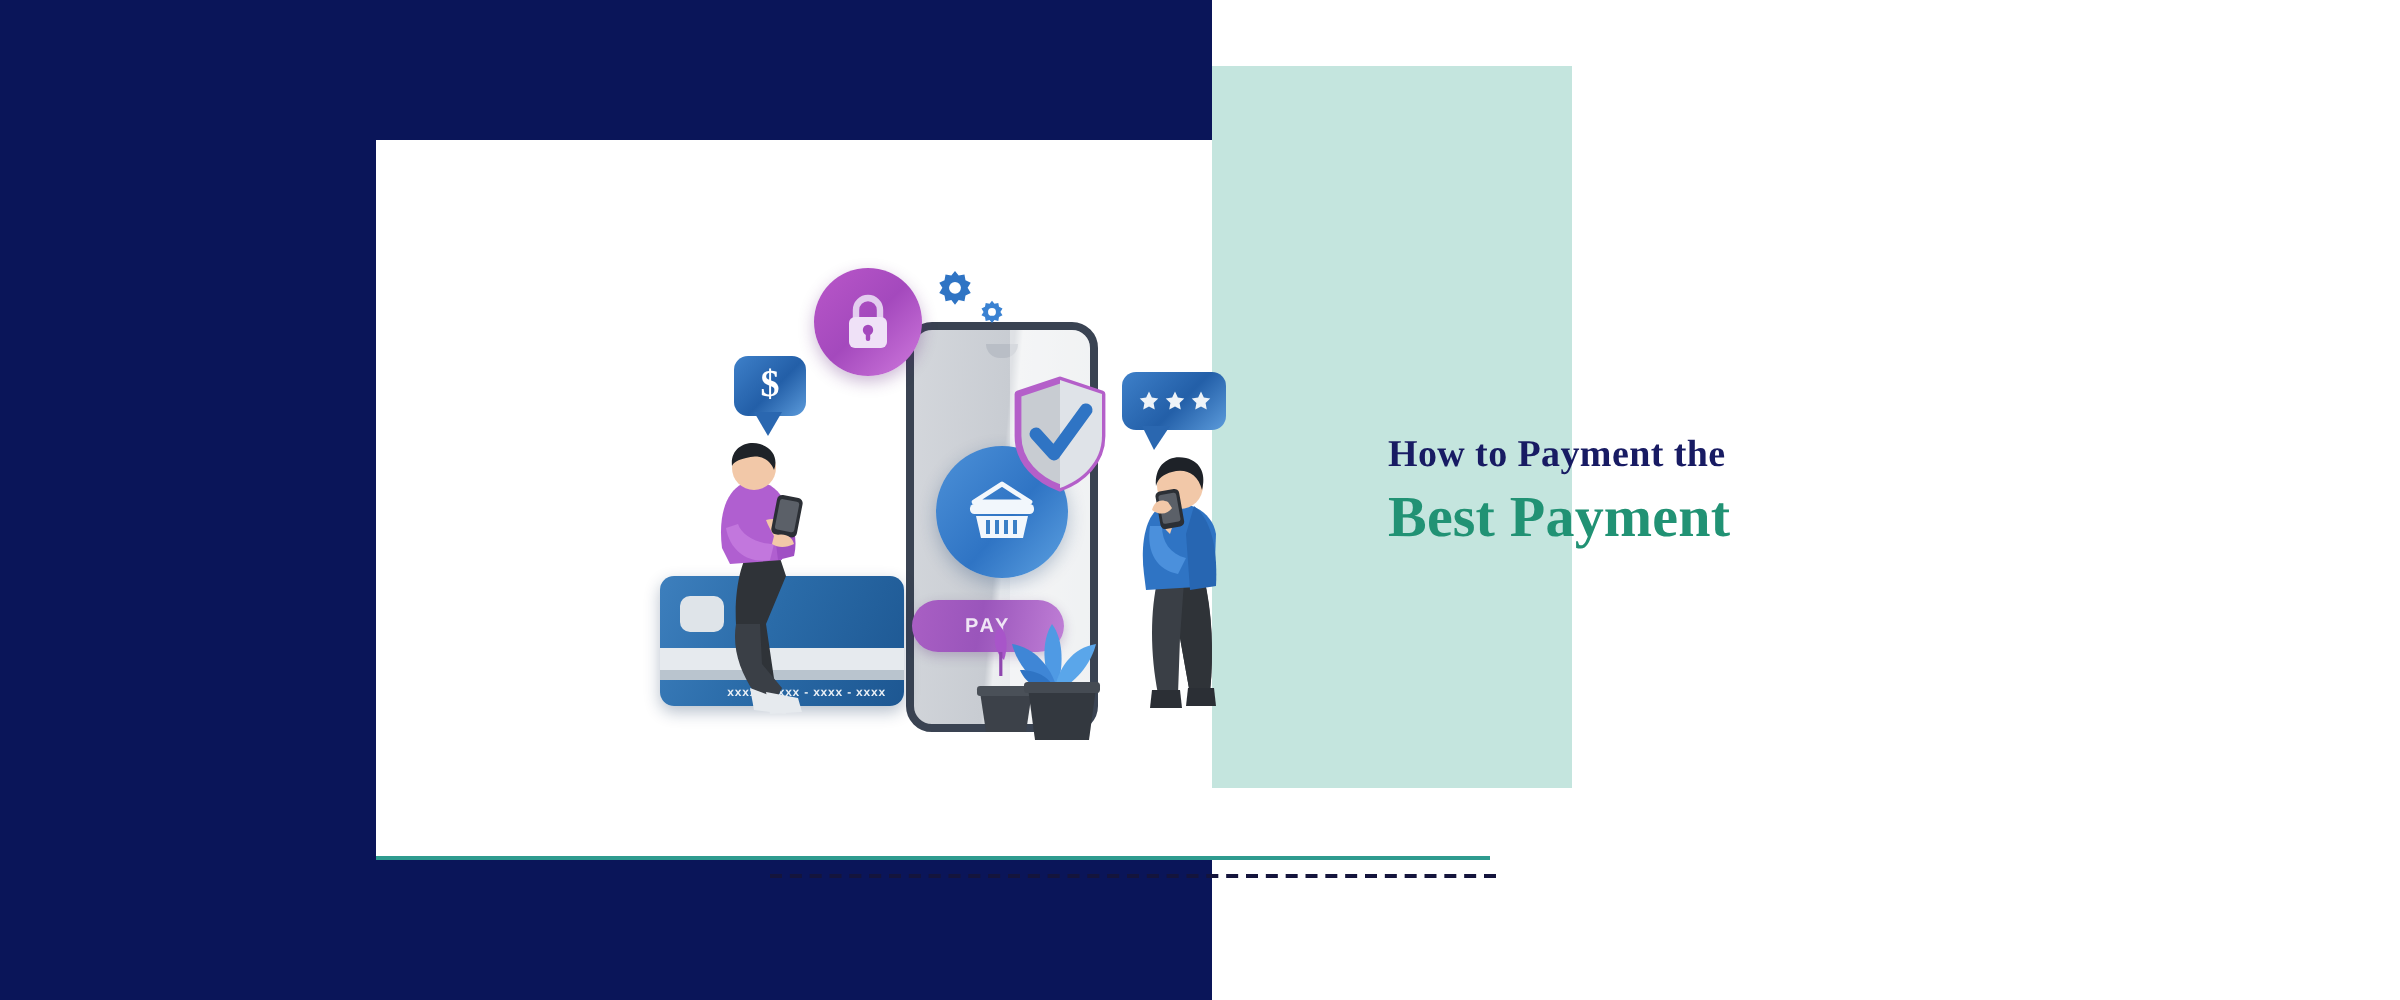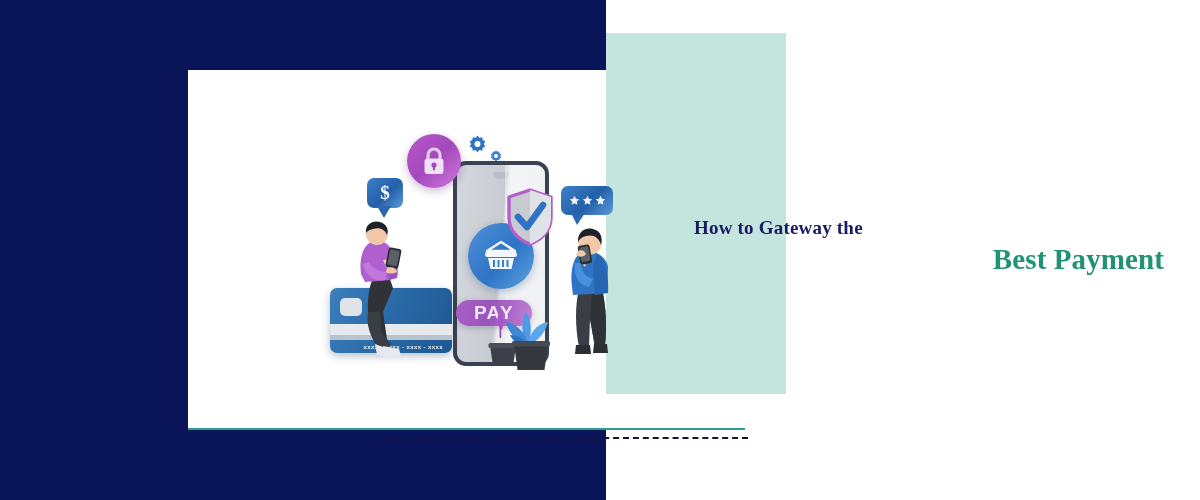--- a/index.html
+++ b/index.html
@@ -40,21 +40,21 @@
   }
 
   
   .headline { position:absolute; left:694px; top:216px; width:470px; }
   .hl-kicker {
     font-size:19px; font-weight:bold; color:#181b63; letter-spacing:.2px;
     line-height:24px; white-space:nowrap;
   }
   .hl-main {
     font-size:29px; font-weight:bold; color:#219274; letter-spacing:.1px;
-    line-height:33px; white-space:nowrap; margin-top:3px;text-align:right;
+    line-height:33px; white-space:nowrap; margin-top:3px;
   }
 
   
   .illus { position:absolute; left:325px; top:128px; width:290px; height:245px; }
   .il { position:absolute; }
 
   
   .phone-body {
     left:128px; top:33px; width:96px; height:205px;
     background:linear-gradient(95deg,#d4d7dc 0%,#c8ccd2 48%,#eceef0 52%,#e4e7ea 100%);
@@ -75,21 +75,21 @@
     background:linear-gradient(130deg,#4d91d8 0%,#2f74c4 55%,#5ea2e2 100%);
     box-shadow:0 3px 9px rgba(20,60,110,.28);
   }
   .basket-glyph { left:158px; top:112px; width:36px; height:31px; }
 
   
   .pay-pill {
     left:131px; top:172px; width:76px; height:26px; border-radius:13px;
     background:linear-gradient(100deg,#a95fc4 0%,#9a55bb 45%,#c07fd6 100%);
     color:#efe6f5; font-family:"Liberation Sans", sans-serif;
-    font-size:19px; font-weight:bold; letter-spacing:1.4px;
+    font-size:10px; font-weight:bold; letter-spacing:1.4px;
     display:flex; align-items:center; justify-content:center;
     box-shadow:0 2px 6px rgba(80,30,110,.25);
   }
 
   
   .lock-circle {
     left:82px; top:6px; width:54px; height:54px; border-radius:50%;
     background:linear-gradient(135deg,#b957c9 0%,#a449bd 50%,#cf79dd 100%);
     box-shadow:0 3px 8px rgba(90,30,120,.3);
   }
@@ -282,17 +282,17 @@
       <rect x="23.4" y="23.8" width="9" height="14.6" rx="1.3" fill="#5b6068" transform="rotate(-10 28 32)"></rect>
       <path d="M27 28 C23 26 20 28 19 32 C23 35 27 34 29 31 Z" fill="#f2c8a8"></path>
     </svg>
 
   </div>
 
   <div class="teal-rule"></div>
   <div class="dashed-rule"></div>
 
   <div class="headline">
-    <div class="hl-kicker">How to Gateway the</div>
+    <div class="hl-kicker">How to Payment the</div>
     <div class="hl-main">Best Payment</div>
   </div>
 
 </div>
 
 </body></html>

